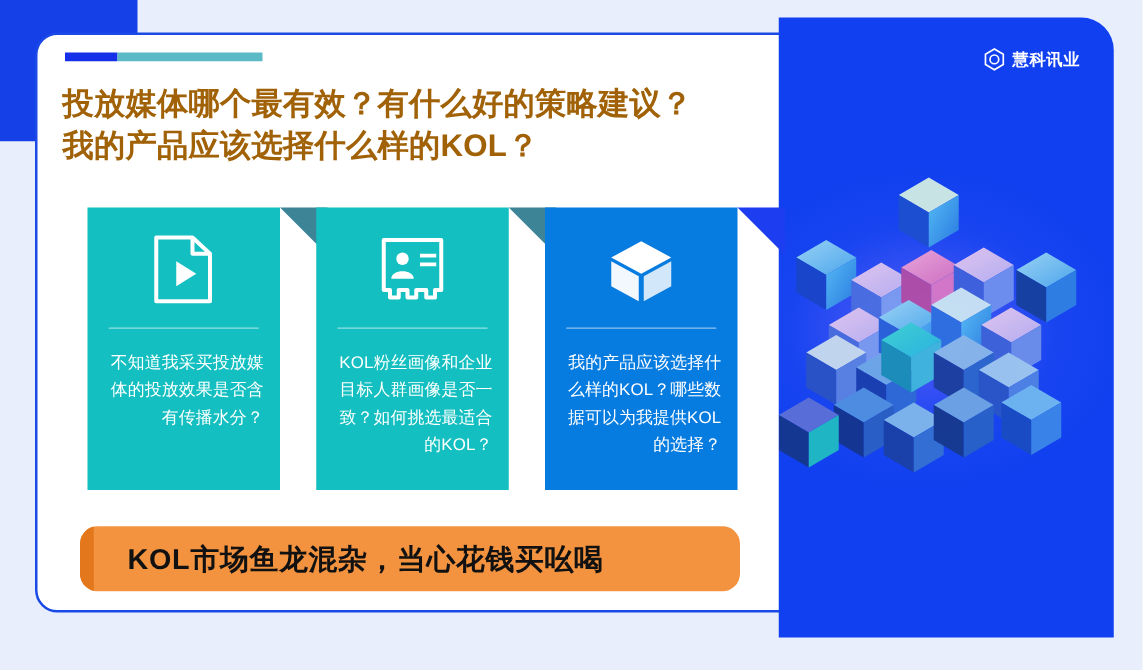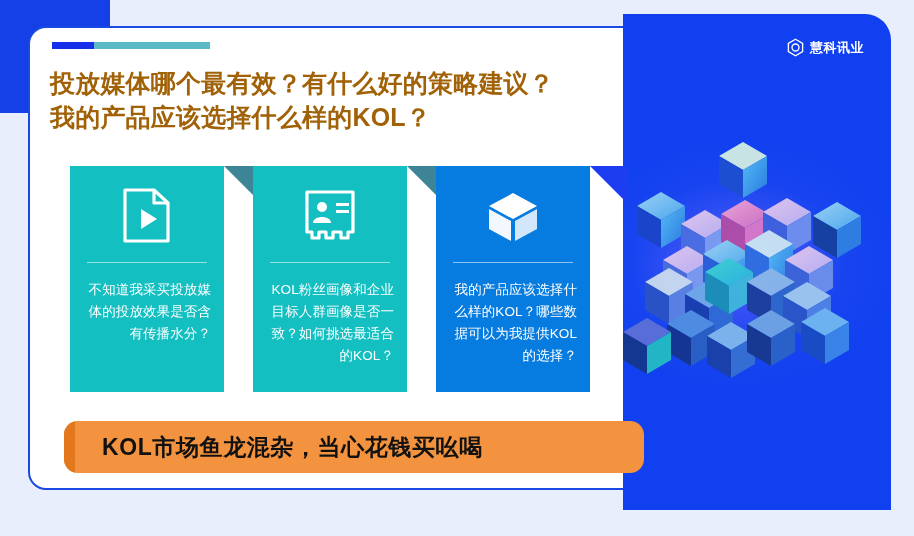--- a/index.html
+++ b/index.html
@@ -95,21 +95,21 @@
     background:rgba(255,255,255,.55);
   }
   .card-text{
     position:absolute; left:17px; top:113px; width:124px;
     color:#ffffff; font-size:13.5px; line-height:1.62;
     letter-spacing:.1px;
   }
 
   
   .banner{
-    position:absolute; left:64px; top:421px; width:580px; height:52px;
+    position:absolute; left:64px; top:421px; width:528px; height:52px;
     background:#f3933f;
     border-radius:14px;
     overflow:hidden;
     padding-left:25px;
   }
   .banner .edge{
     position:absolute; left:0; top:0; width:11px; height:100%;
     background:#e2771b;
   }
   .banner .label{

